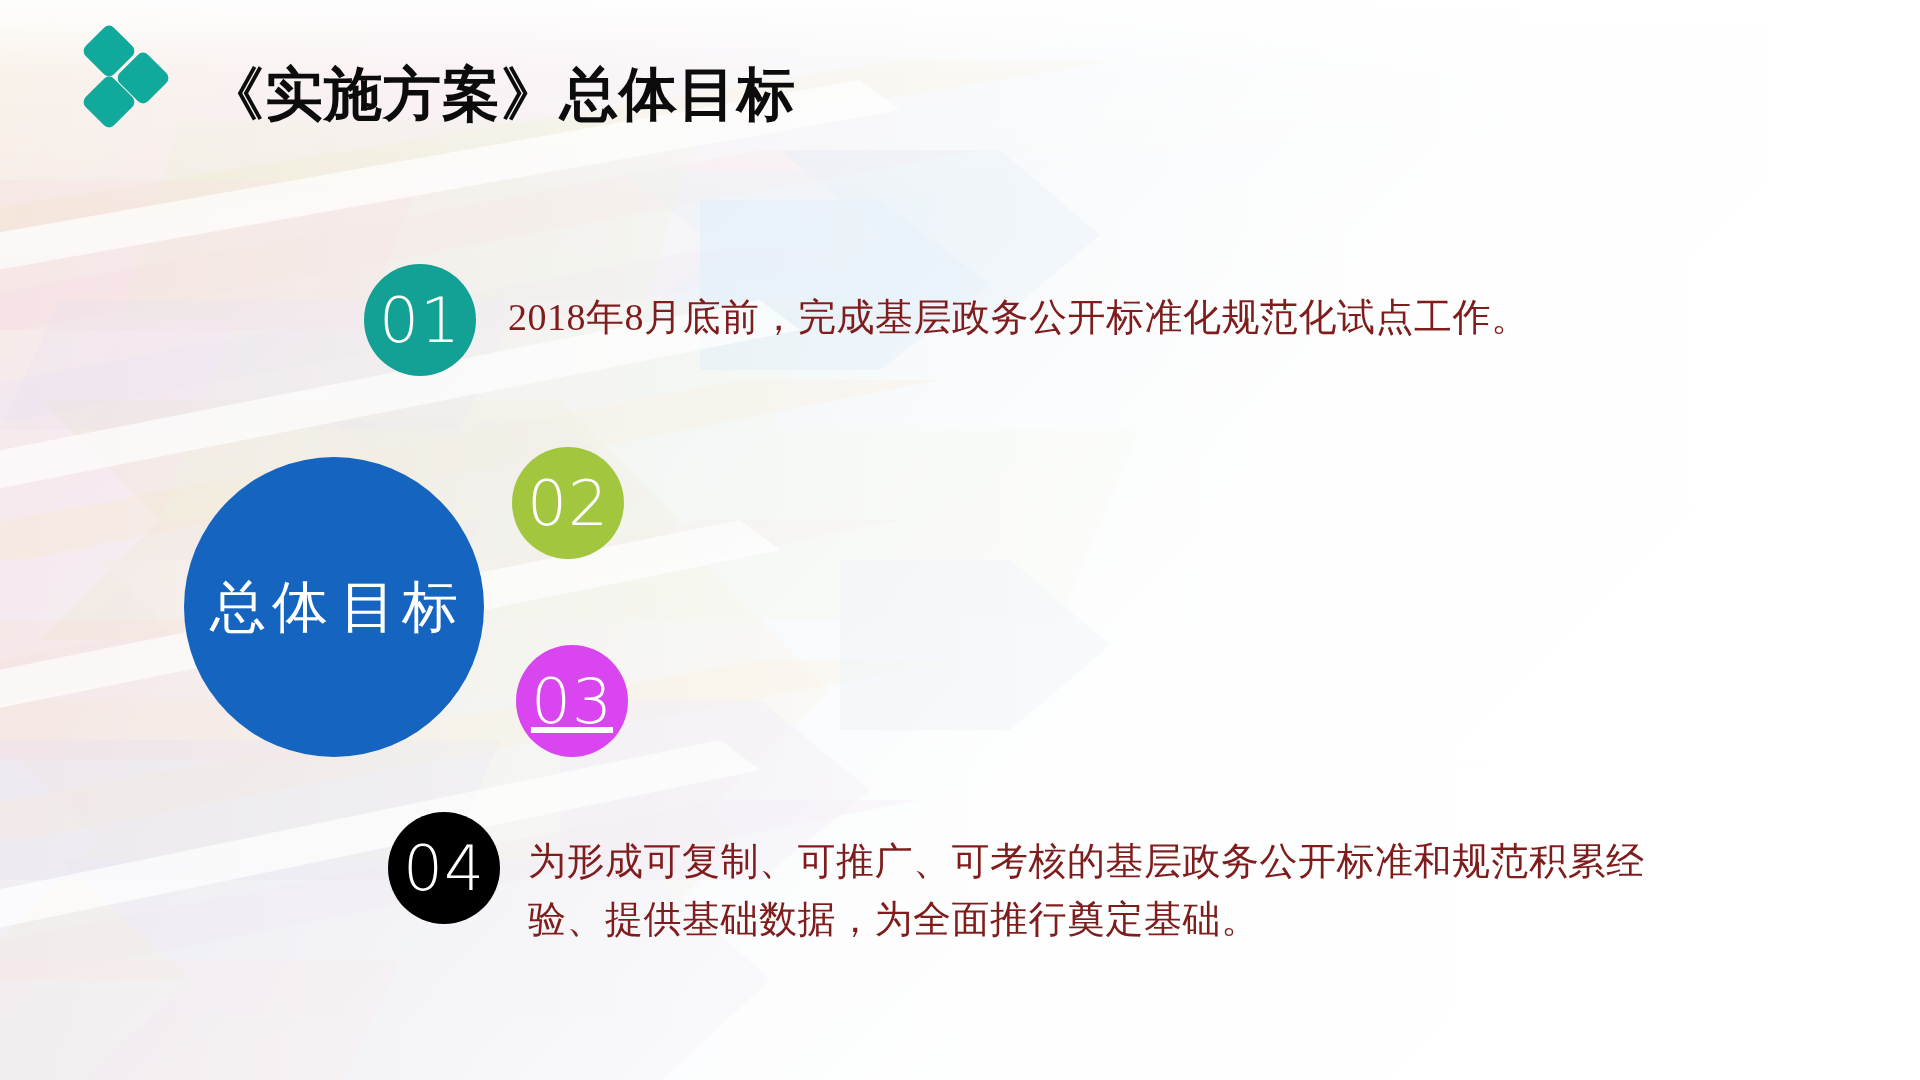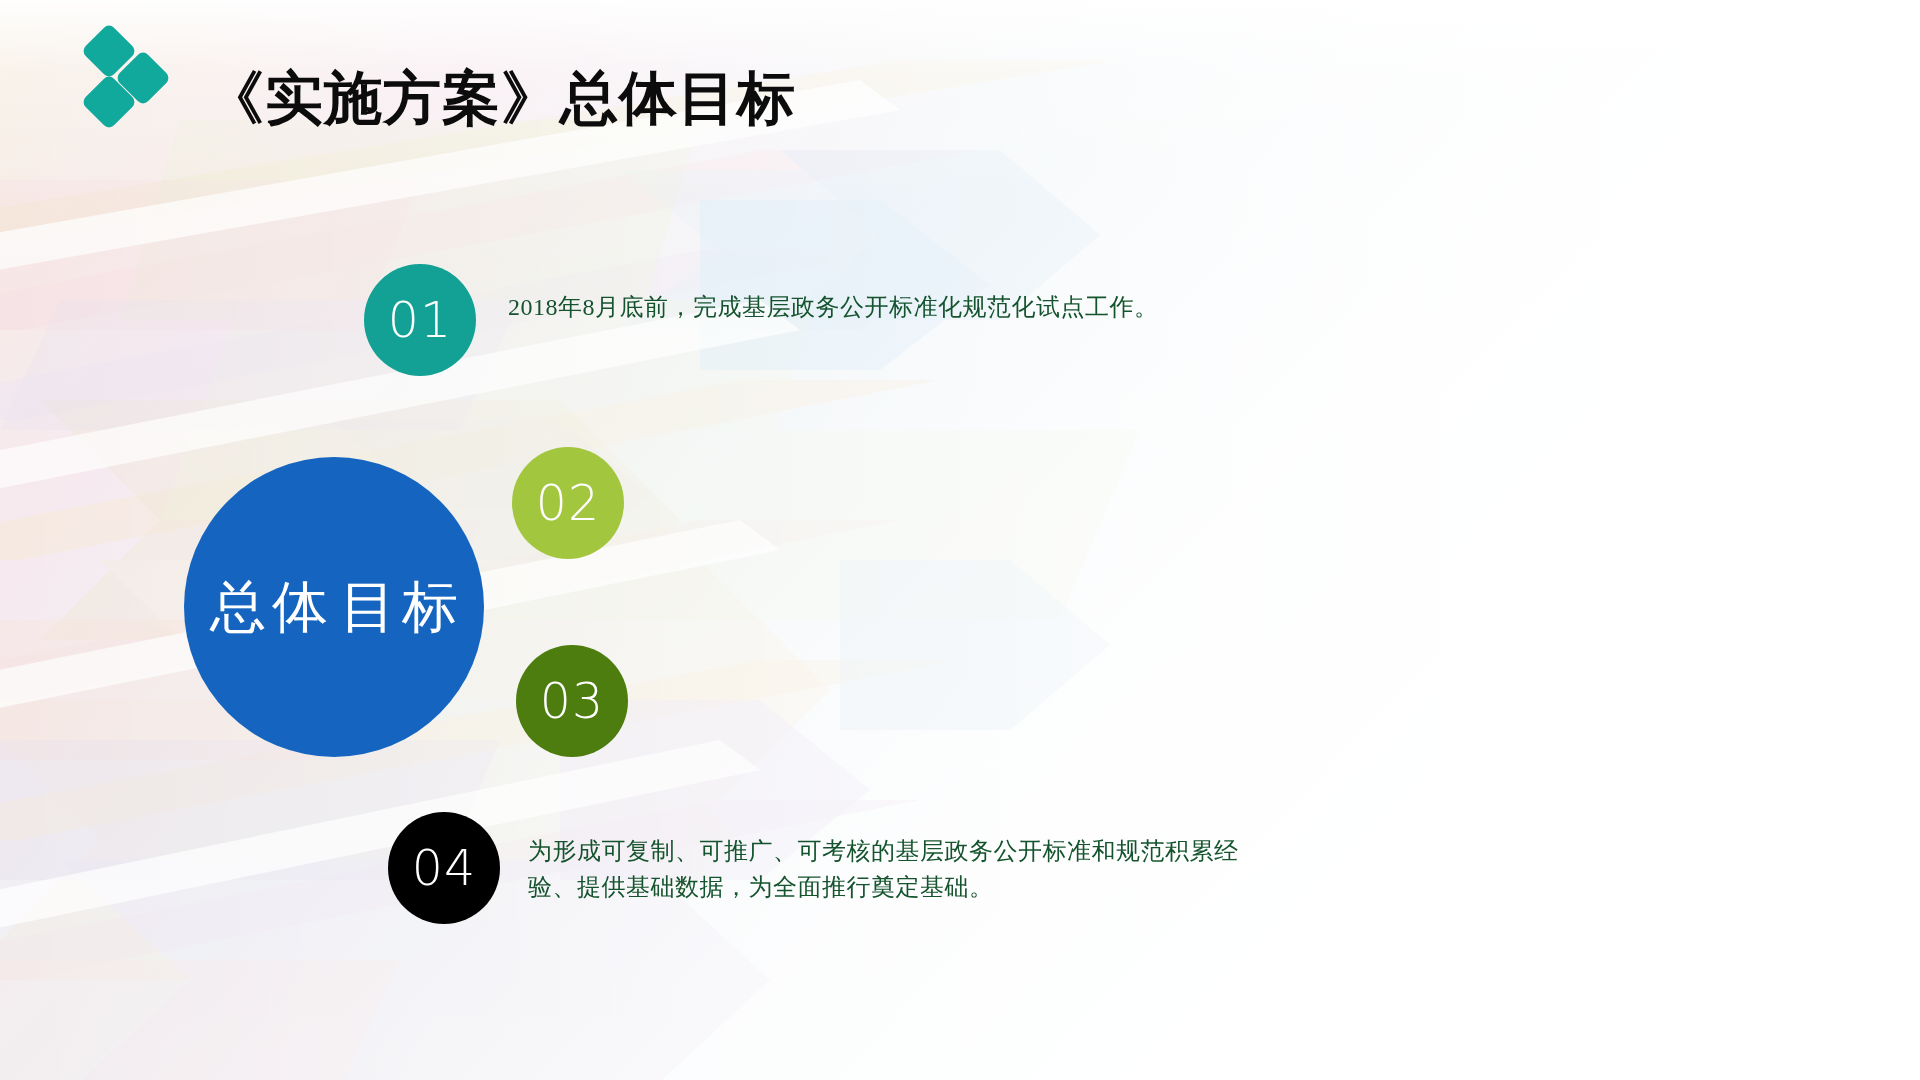--- a/index.html
+++ b/index.html
@@ -55,21 +55,21 @@
     transform: rotate(45deg);
   }
   #logo-mark .dm.d1 { left: 1px;  top: 1px; }
   #logo-mark .dm.d2 { left: 35px; top: 28px; }
   #logo-mark .dm.d3 { left: 1px;  top: 52px; }
 
   #slide-title {
     position: absolute;
     left: 206px;
     top: 28px;
-    font-family: Liberation Serif, serif;
+    font-family: Liberation Mono, monospace;
     font-weight: bold;
     font-size: 58px;
     line-height: 1.1;
     letter-spacing: 1px;
     color: #0c0c0c;
     white-space: nowrap;
   }
 
   
   #hub-circle {
@@ -103,44 +103,44 @@
   .badge {
     flex: 0 0 auto;
     width: 112px;
     height: 112px;
     border-radius: 50%;
     display: flex;
     align-items: center;
     justify-content: center;
     color: #ffffff;
     font-family: "DejaVu Sans", "Liberation Sans", sans-serif;
-    font-size: 49px;
+    font-size: 63px;
     font-weight: 300;
     letter-spacing: 1px;
   }
   .item-text {
     font-family: "Liberation Serif", "DejaVu Serif", serif;
-    font-size: 24px;
+    font-size: 38px;
     line-height: 1.52;
-    color: #14532d;
+    color: #7f1d1d;
     letter-spacing: 0.5px;
     white-space: pre-line;
   }
 
   
   #row-1 { left: 364px; top: 264px; }
   #row-1 .badge { background: #12A194; }
   #row-1 .item-text { margin-left: 32px; margin-top: 25px; }
 
   #row-2 { left: 512px; top: 447px; align-items: center; }
   #row-2 .badge { background: #A2C73F; }
   #row-2 .item-text { margin-left: 30px; margin-top: 25px; }
 
   #row-3 { left: 516px; top: 645px; }
-  #row-3 .badge { background: #4d7c0f; }
+  #row-3 .badge { background: #d946ef; text-decoration: underline; }
   #row-3 .item-text { margin-left: 32px; margin-top: 25px; }
 
   #row-4 { left: 388px; top: 812px; }
   #row-4 .badge { background: #000000; }
   #row-4 .item-text { margin-left: 28px; margin-top: 21px; }
 </style>
 </head>
 <body>
 
 <div id="slide">

